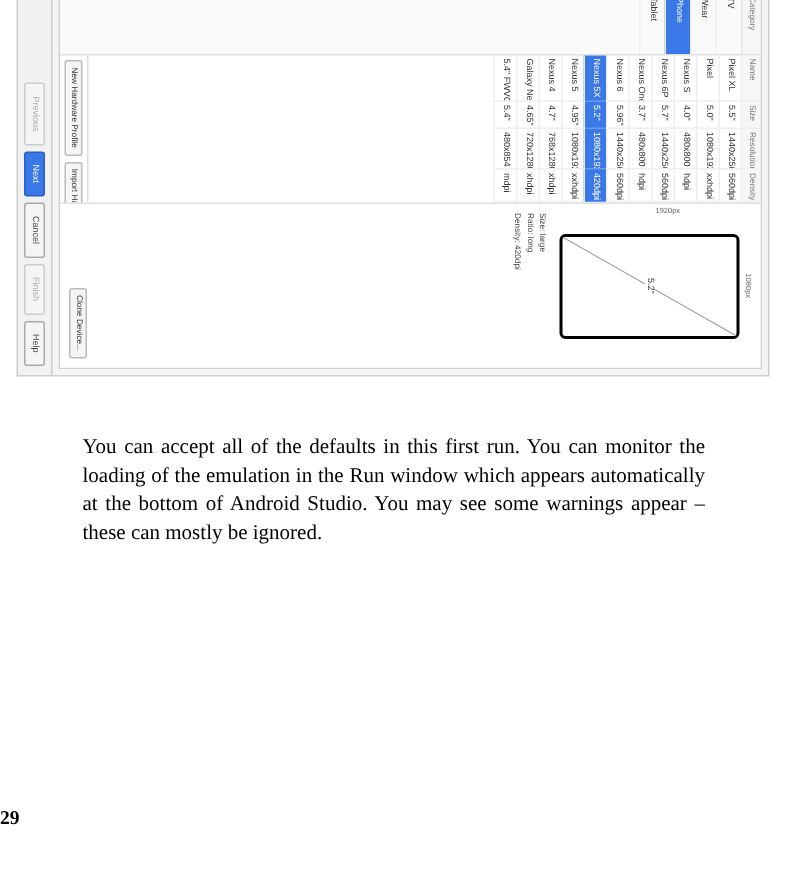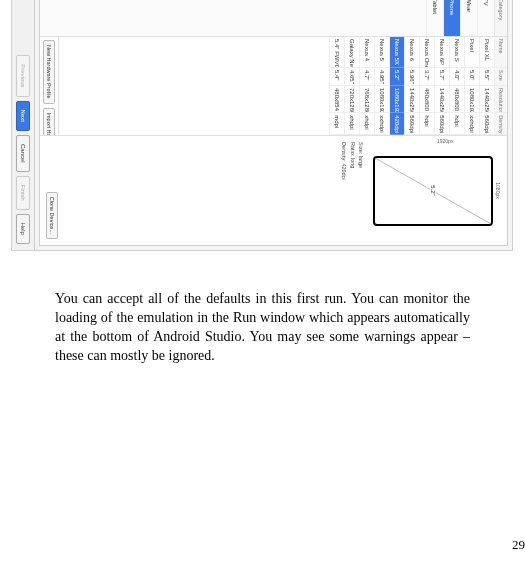--- a/index.html
+++ b/index.html
@@ -223,24 +223,25 @@
     font-family: Georgia, 'Times New Roman', serif;
     font-size: 14px;
     line-height: 1.35;
     color: #000;
     text-align: justify;
   }
   .pagenum {
     position: absolute;
     bottom: 30px;
     left: 0; right: 0;
-    text-align: right;
+    text-align: left;
     font-family: Georgia, 'Times New Roman', serif;
     font-size: 13px;
     color: #000;
+    font-weight: bold;
   }
 </style>
 </head>
 <body>
 
 <div class="page">
 
   <div class="rotwrap">
     <div class="shot">
       <div class="shot-main">

